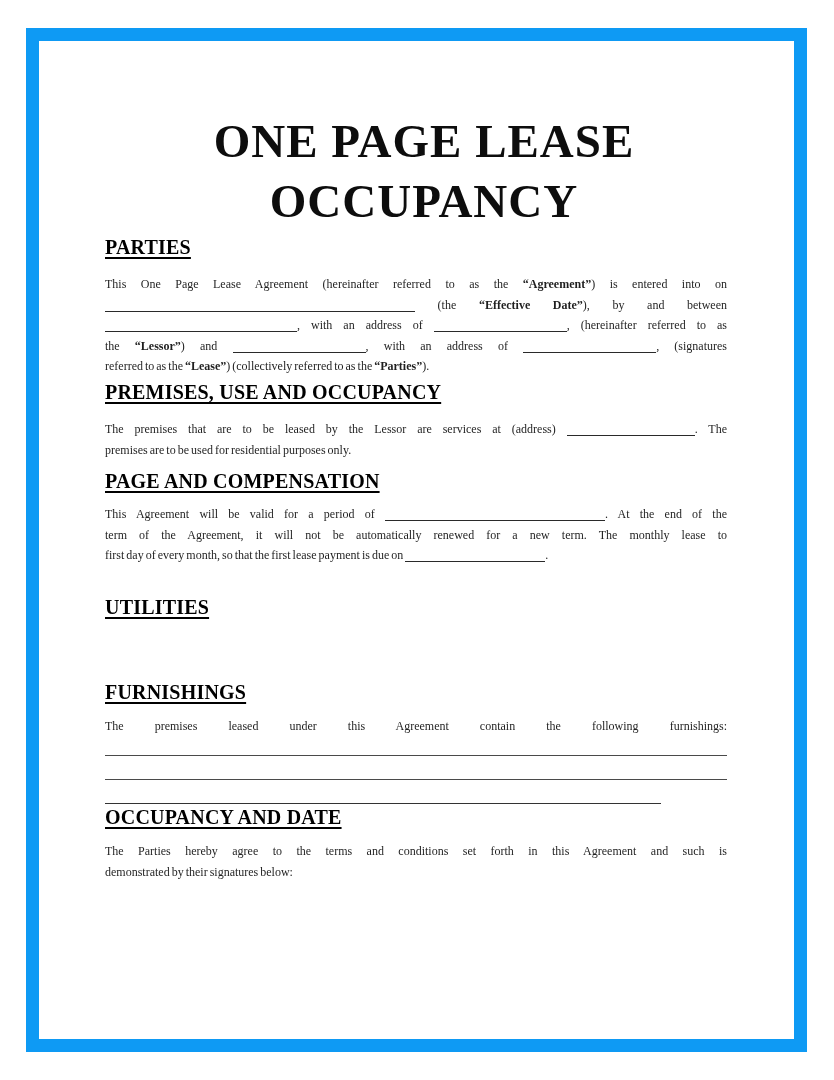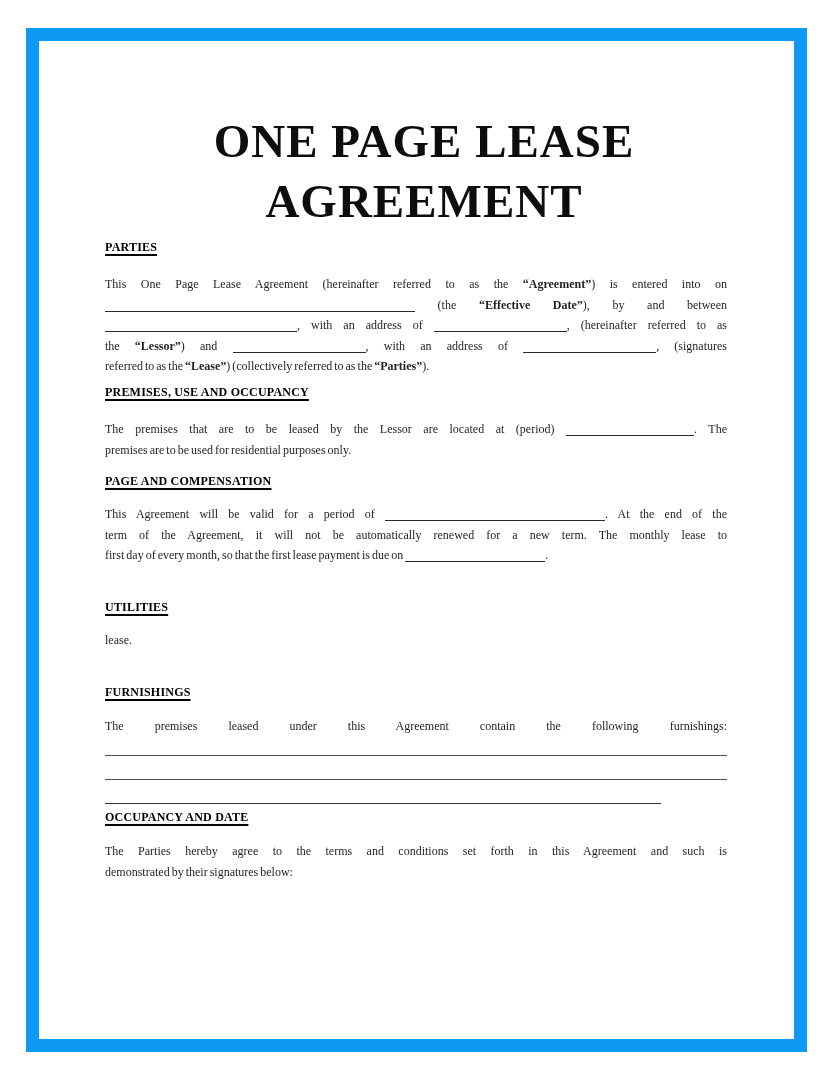--- a/index.html
+++ b/index.html
@@ -13,21 +13,21 @@
     box-sizing:border-box;border:13px solid #0e9af4;background:transparent;
   }
   .content{position:absolute;left:105px;top:0;width:622px;}
   .title{
     position:absolute;left:0;top:103px;width:622px;margin:8px;
     font-size:47px;line-height:60px;font-weight:bold;color:#0d0d0d;
     text-align:center;letter-spacing:1px;
   }
   .heading{
     position:absolute;left:0;width:622px;
-    font-size:12px;line-height:21px;font-weight:bold;color:#000;
+    font-size:20px;line-height:21px;font-weight:bold;color:#000;
     text-decoration:underline;text-decoration-thickness:1.6px;text-underline-offset:3px;
     letter-spacing:0.2px;
   }
   .para{position:absolute;left:0;width:622px;font-size:12px;}
   .ln{
     height:20.5px;line-height:20.5px;overflow:hidden;word-spacing:-1px;
     text-align:justify;
   }
   .ln.j{text-align:justify;text-align-last:justify;}
   .ln.last{text-align:left;text-align-last:left;}
@@ -39,47 +39,46 @@
   .rule{position:absolute;left:0;height:0;border-top:1.4px solid #4a4a4a;}
   .rule.r3{border-top:1.6px solid #333;}
 </style>
 </head>
 <body>
 
 <div class="frame"></div>
 
 <div class="content">
 
-  <h1 class="title"><span>ONE PAGE LEASE</span><br><span>AGREEMENT</span></h1>
+  <h1 class="title"><span>ONE PAGE LEASE</span><br><span>OCCUPANCY</span></h1>
 
   <div class="heading" style="top:237px">PARTIES</div>
   <div class="para" style="top:274px">
     <div class="ln j"><span>This One Page Lease Agreement (hereinafter referred to as the </span><b>“Agreement”</b><span>) is entered into on</span></div>
     <div class="ln j"><span class="blank" style="width:310px"></span><span> (the </span><b>“Effective Date”</b><span>), by and between</span></div>
     <div class="ln j"><span class="blank" style="width:192px"></span><span>, with an address of </span><span class="blank" style="width:133px"></span><span>, (hereinafter referred to as</span></div>
     <div class="ln j"><span>the </span><b>“Lessor”</b><span>) and </span><span class="blank" style="width:133px"></span><span>, with an address of </span><span class="blank" style="width:133px"></span><span>, (signatures</span></div>
     <div class="ln last"><span>referred to as the </span><b>“Lease”</b><span>) (collectively referred to as the </span><b>“Parties”</b><span>).</span></div>
   </div>
 
   <div class="heading" style="top:382px">PREMISES, USE AND OCCUPANCY</div>
   <div class="para" style="top:419px">
-    <div class="ln j"><span>The premises that are to be leased by the Lessor are located at (period) </span><span class="blank" style="width:128px"></span><span>. The</span></div>
+    <div class="ln j"><span>The premises that are to be leased by the Lessor are services at (address) </span><span class="blank" style="width:128px"></span><span>. The</span></div>
     <div class="ln last">premises are to be used for residential purposes only.</div>
   </div>
 
   <div class="heading" style="top:471px">PAGE AND COMPENSATION</div>
   <div class="para" style="top:504px">
     <div class="ln j"><span>This Agreement will be valid for a period of </span><span class="blank" style="width:220px"></span><span>. At the end of the</span></div>
     <div class="ln j">term of the Agreement, it will not be automatically renewed for a new term. The monthly lease to</div>
     <div class="ln last"><span>first day of every month, so that the first lease payment is due on </span><span class="blank" style="width:140px"></span><span>.</span></div>
   </div>
 
   <div class="heading" style="top:597px">UTILITIES</div>
   <div class="para" style="top:630px">
-    <div class="ln last">lease.</div>
   </div>
 
   <div class="heading" style="top:682px">FURNISHINGS</div>
   <div class="para" style="top:716px">
     <div class="ln j">The premises leased under this Agreement contain the following furnishings:</div>
   </div>
 
   <div class="rule" style="top:755px;width:622px"></div>
   <div class="rule" style="top:779px;width:622px"></div>
   <div class="rule r3" style="top:803px;width:556px"></div>

